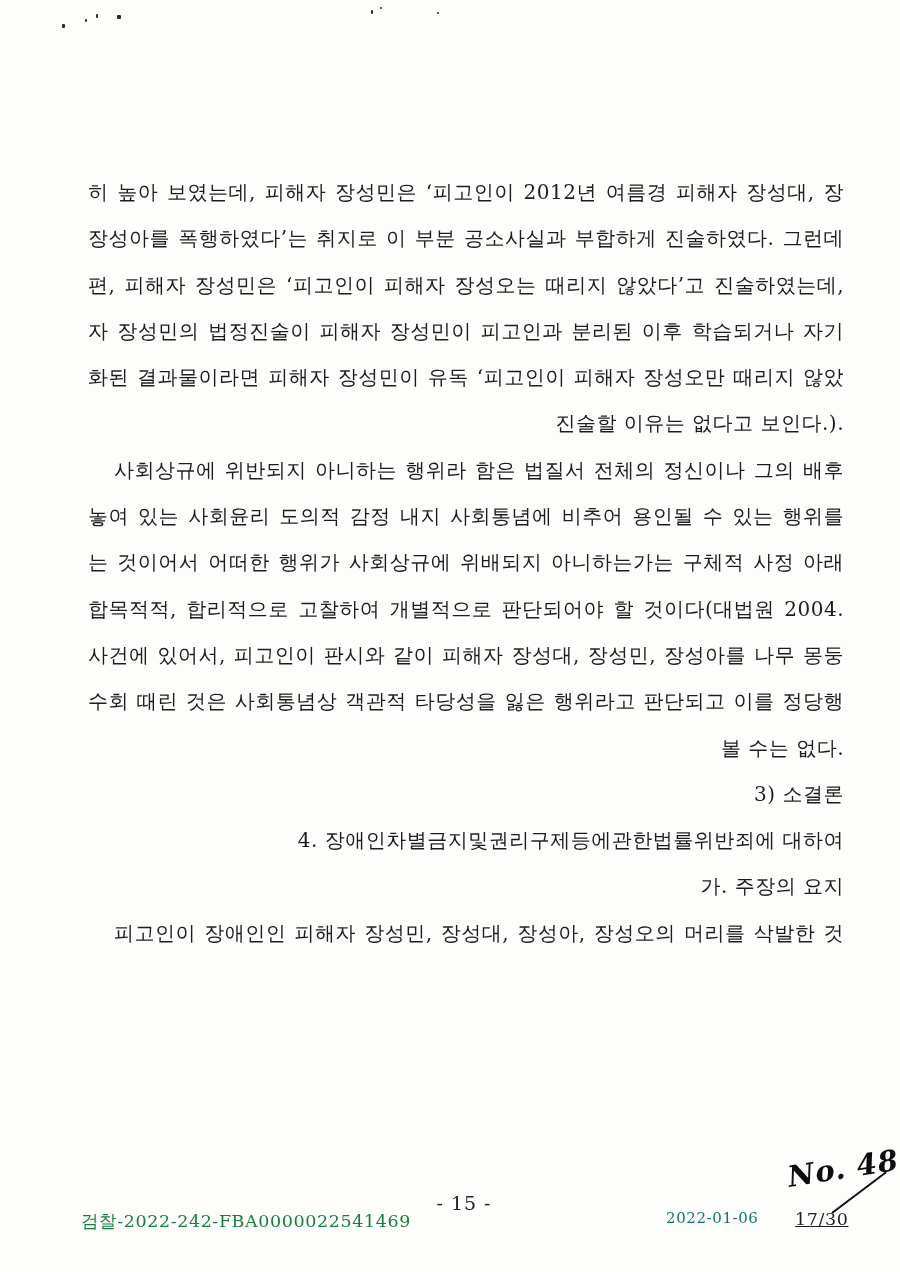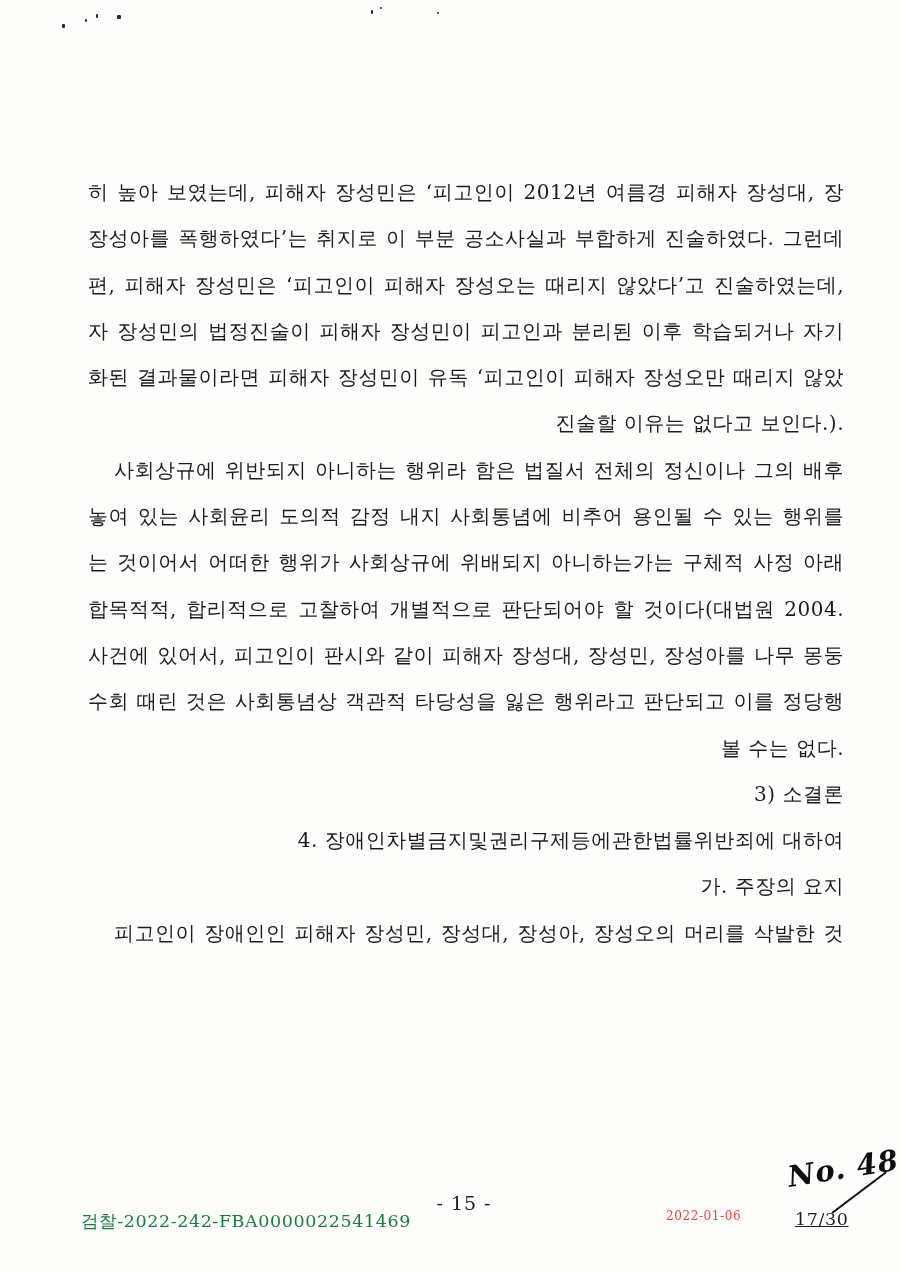--- a/index.html
+++ b/index.html
@@ -68,23 +68,23 @@
     top: 1209px;
     font-size: 17.5px;
     letter-spacing: 0.6px;
     color: #15803d;
     margin-left: 11px;
   }
   .footer-date {
     position: absolute;
     left: 666px;
     top: 1209px;
-    font-size: 12px;
+    font-size: 15px;
     letter-spacing: 0.6px;
-    color: #ef4444;
+    color: #0f766e;
   }
   .footer-fraction {
     position: absolute;
     left: 795px;
     top: 1209px;
     font-size: 17.5px;
     letter-spacing: 0.6px;
     color: #1e1e1e;
     text-decoration: underline;
   }

